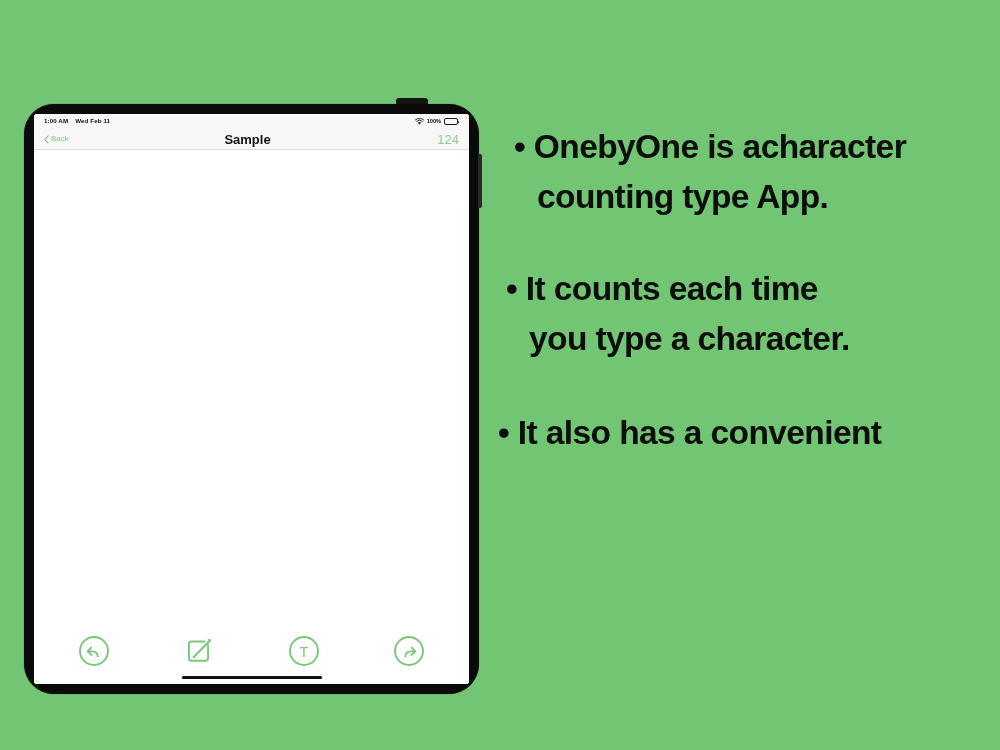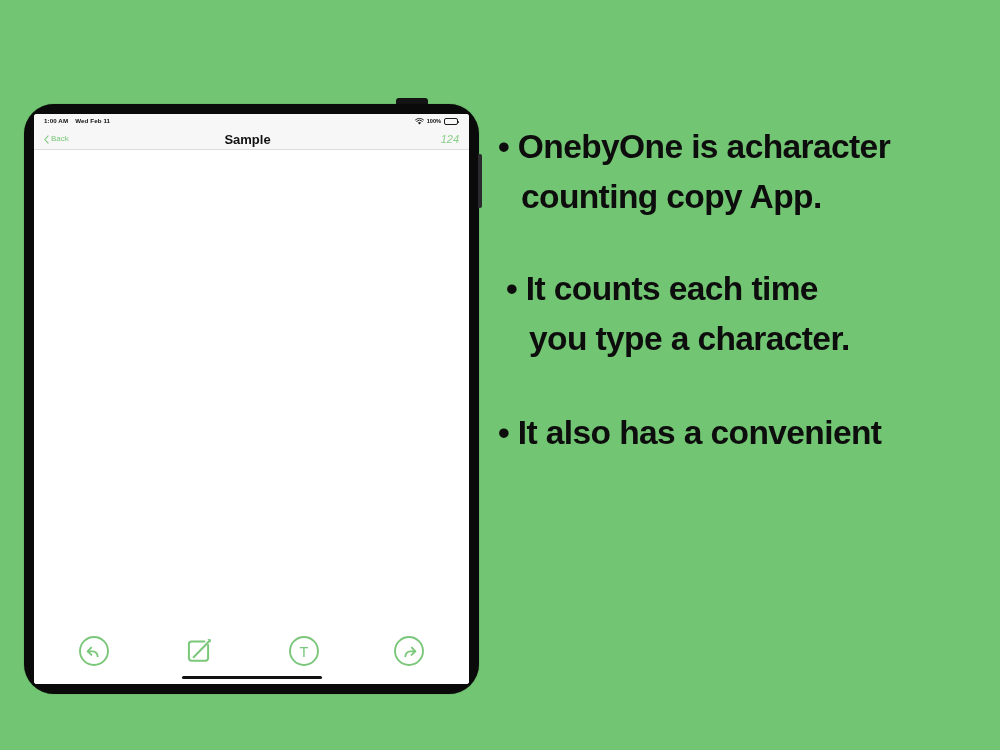--- a/index.html
+++ b/index.html
@@ -148,25 +148,24 @@
     left: 0; right: 8px;
     text-align: center;
     font-size: 13px;
     font-weight: bold;
     color: #111111;
     line-height: 1;
     pointer-events: none;
   }
   #char-counter {
     margin-left: auto;
-    font-size: 11px;
+    font-size: 13px;
     color: #8ccf8c;
     line-height: 1;
     z-index: 2;
-    font-style: italic;
   }
 
   
   #memo-body {
     flex: 1 1 auto;
     background: #ffffff;
     padding: 6px 10px 0 8px;
     box-sizing: border-box;
     position: relative;
     overflow: hidden;
@@ -220,21 +219,21 @@
     font-size: 33.5px;
     font-weight: bold;
     line-height: 50px;
     letter-spacing: -0.6px;
     margin-bottom: 42px;
   }
   .caption-block .cap-line-2 {
     display: block;
     padding-left: 23px;
   }
-  #caption-1 { margin-left: 0px; }
+  #caption-1 { margin-left: 16px; }
   #caption-2 { margin-left: 8px; margin-bottom: 44px; }
   #caption-3 { margin-left: 0; }
 </style>
 </head>
 <body>
 
 <div id="camera-bump"></div>
 
 <div id="device-frame">
   <div id="device-screen">
@@ -322,21 +321,21 @@
   </div>
 </div>
 
 <div id="side-button"></div>
 
 <div id="captions">
 
   <div class="caption-block" id="caption-1">
     <span>•</span>
     <span>OnebyOne is acharacter</span>
-    <span class="cap-line-2">counting copy App.</span>
+    <span class="cap-line-2">counting type App.</span>
   </div>
 
   <div class="caption-block" id="caption-2">
     <span>•</span>
     <span>It counts each time</span>
     <span class="cap-line-2">you type a character.</span>
   </div>
 
   <div class="caption-block" id="caption-3">
     <span>•</span>

